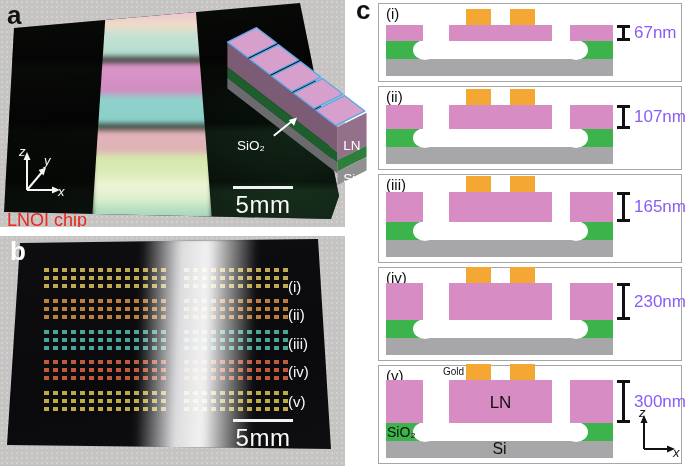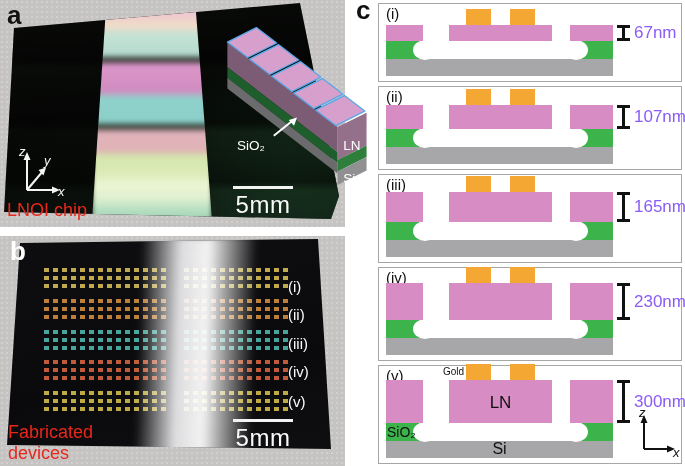--- a/index.html
+++ b/index.html
@@ -38,21 +38,21 @@
   #axes-a{position:absolute;left:14px;top:144px;z-index:8;}
   
   .scalebar-line{position:absolute;height:3px;background:#f2f2f2;z-index:8;}
   .scalebar-text{position:absolute;color:#fafafa;font-size:24px;z-index:8;letter-spacing:.5px;}
   #sbar-a-line{left:233px;top:186px;width:60px;}
   #sbar-a-text{left:233px;top:191px;width:60px;text-align:center;}
   #sbar-b-line{left:233px;top:183px;width:60px;}
   #sbar-b-text{left:233px;top:188px;width:60px;text-align:center;}
 
   .red-caption{position:absolute;color:#e8271d;font-size:18px;line-height:21px;z-index:9;}
-  #caption-a{left:7px;top:200px;}
+  #caption-a{left:7px;top:210px;}
   #caption-b{left:8px;top:186px;}
 
   
   #inset-a{position:absolute;left:222px;top:16px;width:148px;height:172px;z-index:10;}
 
   
   #chip-b{position:absolute;left:0;top:0;width:345px;height:230px;
           clip-path:polygon(20px 7px,318px 3px,331px 213px,7px 209px);
           background:linear-gradient(170deg,#0e0e10 0%,#0a0a0c 60%,#101012 100%);}
   #reflection-b{position:absolute;left:138px;top:0;width:116px;height:230px;
@@ -174,24 +174,20 @@
       <div id="reflection-b"></div>
     </div>
     <div class="row-label" id="rl-1">(i)</div>
     <div class="row-label" id="rl-2">(ii)</div>
     <div class="row-label" id="rl-3">(iii)</div>
     <div class="row-label" id="rl-4">(iv)</div>
     <div class="row-label" id="rl-5">(v)</div>
 
     <div class="scalebar-line" id="sbar-b-line"></div>
     <div class="scalebar-text" id="sbar-b-text">5mm</div>
-    <div class="red-caption" id="caption-b">
-      <div>Fabricated</div>
-      <div>devices</div>
-    </div>
     <div class="panel-letter" id="label-b">b</div>
   </div>
 
   <div id="panel-c">
     <div class="panel-letter" id="label-c">c</div>
 
     <div class="xsec" id="xs1">
       <div class="xsec-tag">(i)</div>
       <div class="substrate"></div>
       <div class="oxide l"></div>

